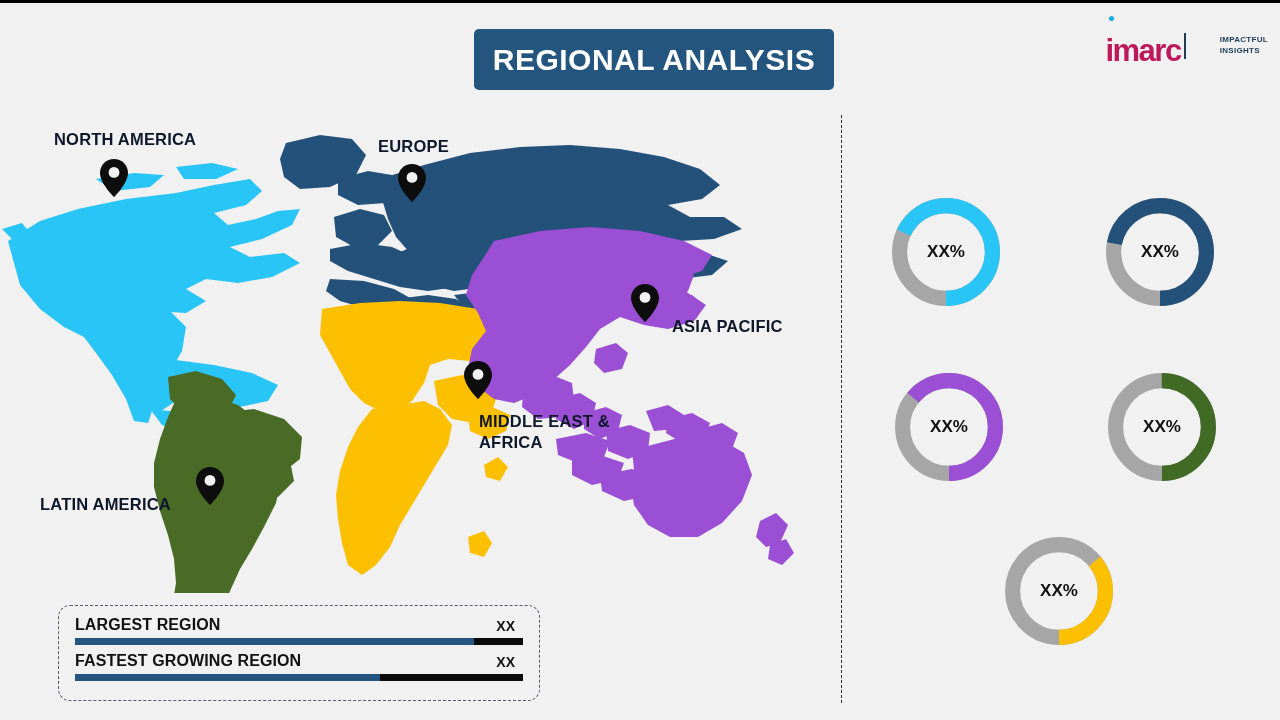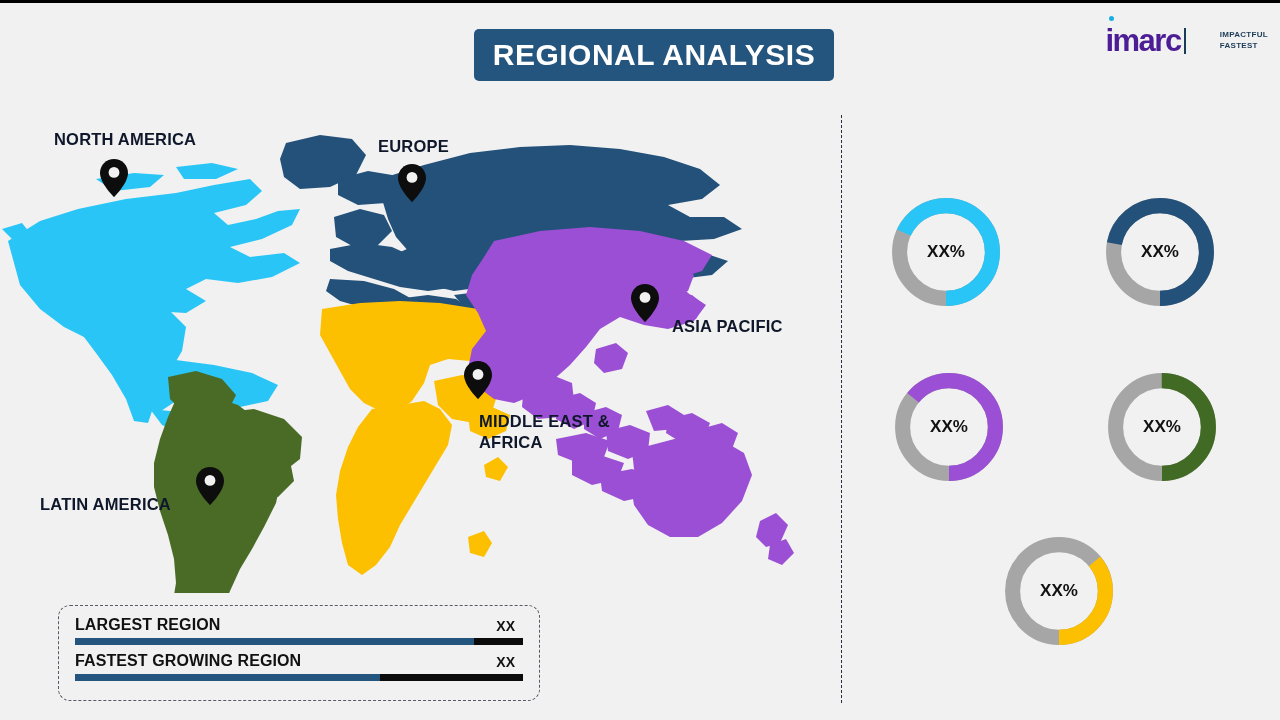--- a/index.html
+++ b/index.html
@@ -17,21 +17,21 @@
     border-top: 3px solid #000;
     box-sizing: border-box;
   }
 
   
   .title-box {
     position: absolute;
     left: 474px;
     top: 26px;
     width: 360px;
-    height: 52px;
+    height: 61px;
     background: #24557F;
     border-radius: 5px;
     display: flex;
     align-items: center;
     justify-content: center;
   }
   .title-box .title-text {
     color: #ffffff;
     font-size: 30px;
     font-weight: bold;
@@ -203,26 +203,26 @@
 </head>
 <body>
 
 <div id="root">
 
   <div class="title-box" style="background: rgb(36, 85, 127);">
     <span class="title-text">REGIONAL ANALYSIS</span>
   </div>
 
   <div class="logo">
-    <span class="logo-word" style="color: #4c1d95;">imarc</span>
+    <span class="logo-word" style="color: #be185d; margin-top: 10px;">imarc</span>
     <span class="logo-dot" style="background: rgb(24, 174, 227);"></span>
     <span class="logo-bar" style="background: rgb(28, 59, 87);"></span>
     <span class="logo-tag" style="color: rgb(28, 59, 87); margin-left: 28px;">
       <span>IMPACTFUL</span><br>
-      <span>FASTEST</span>
+      <span>INSIGHTS</span>
     </span>
   </div>
 
   <div class="divider"></div>
 
   <div class="map-wrap">
     <svg viewBox="0 0 830 480" preserveAspectRatio="xMidYMid meet">
 
       <g>
         <path fill="#29C5F6" d="M8 128 L40 108 L78 96 L126 86 L176 80 L214 72 L250 66 L262 78 L246 92 L214 100 L228 112 L256 106 L278 98 L300 96 L292 112 L262 126 L230 134 L250 144 L284 140 L300 150 L272 164 L238 170 L206 166 L186 176 L206 188 L186 200 L152 198 L140 210 L160 222 L150 236 L118 236 L92 228 L64 214 L40 196 L20 172 Z"></path>

